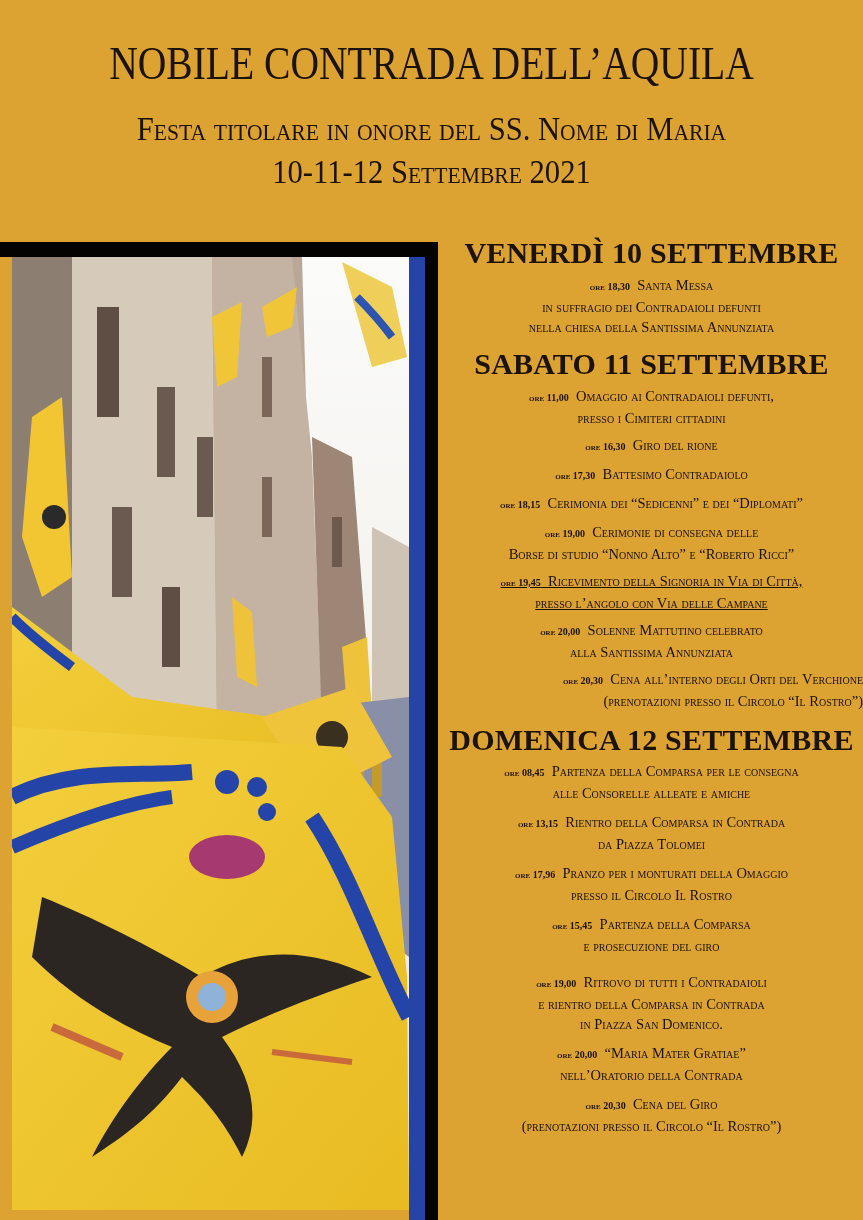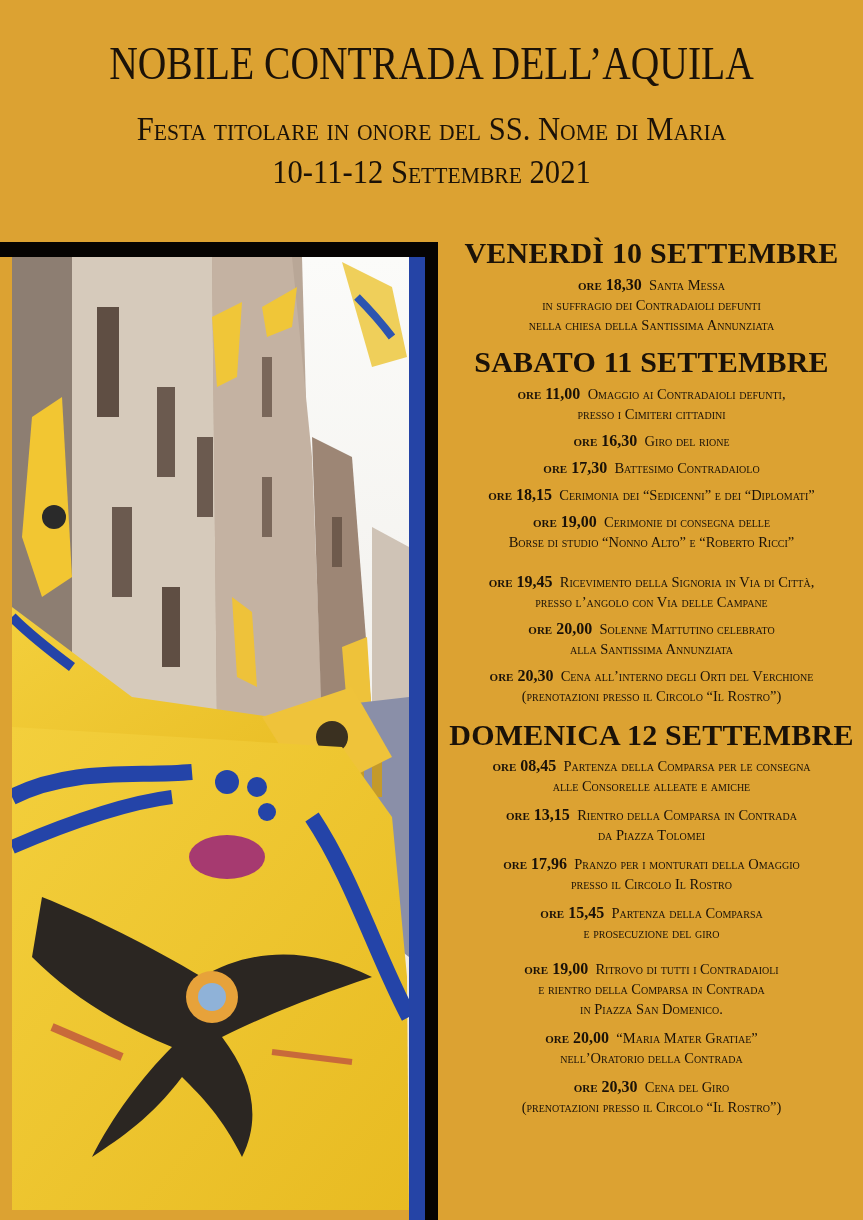--- a/index.html
+++ b/index.html
@@ -38,21 +38,21 @@
   .photo svg { display:block; }
 
   
   .schedule { position:absolute; left:440px; top:232px; width:423px; text-align:center; }
   .day {
     font-family:"Liberation Serif", serif; font-weight:bold;
     font-size:30px; line-height:30px; margin:0;
     letter-spacing:0.2px; white-space:nowrap;
   }
   .event { font-family:"Liberation Serif", serif; font-variant:small-caps; font-size:14.5px; line-height:20px; white-space:nowrap; }
-  .event .time { font-weight:bold; font-size:16px; }
+  .event .time { font-weight:bold; font-size:10px; }
   .event .line { display:block; }
 </style>
 </head>
 <body>
 
 <div class="header">
   <div class="title">NOBILE CONTRADA DELL’AQUILA</div>
   <div class="subtitle">Festa titolare in onore del SS. Nome di Maria</div>
   <div class="dates">10-11-12 Settembre 2021</div>
 </div>
@@ -154,29 +154,29 @@
     <div class="event" style="margin-top:7px;">
       <span class="line"><span class="time">ore 17,30</span>&nbsp; <span>Battesimo Contradaiolo</span></span>
     </div>
     <div class="event" style="margin-top:7px;">
       <span class="line"><span class="time">ore 18,15</span>&nbsp; <span>Cerimonia dei “Sedicenni” e dei “Diplomati”</span></span>
     </div>
     <div class="event" style="margin-top:7px;">
       <span class="line"><span class="time">ore 19,00</span>&nbsp; <span>Cerimonie di consegna delle</span></span>
       <span class="line">Borse di studio “Nonno Alto” e “Roberto Ricci”</span>
     </div>
-    <div class="event" style="margin-top:20px;">
+    <div class="event" style="margin-top:7px;text-decoration:underline;">
       <span class="line"><span class="time">ore 19,45</span>&nbsp; <span>Ricevimento della Signoria in Via di Città,</span></span>
       <span class="line">presso l’angolo con Via delle Campane</span>
     </div>
     <div class="event" style="margin-top:7px;">
       <span class="line"><span class="time">ore 20,00</span>&nbsp; <span>Solenne Mattutino celebrato</span></span>
       <span class="line">alla Santissima Annunziata</span>
     </div>
-    <div class="event" style="margin-top:7px;">
+    <div class="event" style="margin-top:7px;text-align:right;">
       <span class="line"><span class="time">ore 20,30</span>&nbsp; <span>Cena all’interno degli Orti del Verchione</span></span>
       <span class="line">(prenotazioni presso il Circolo “Il Rostro”)</span>
     </div>
   </div>
 
   <div style="margin-top:14px;">
     <div class="day">DOMENICA 12 SETTEMBRE</div>
     <div class="event" style="margin-top:6px;">
       <span class="line"><span class="time">ore 08,45</span>&nbsp; <span>Partenza della Comparsa per le consegna</span></span>
       <span class="line">alle Consorelle alleate e amiche</span>

